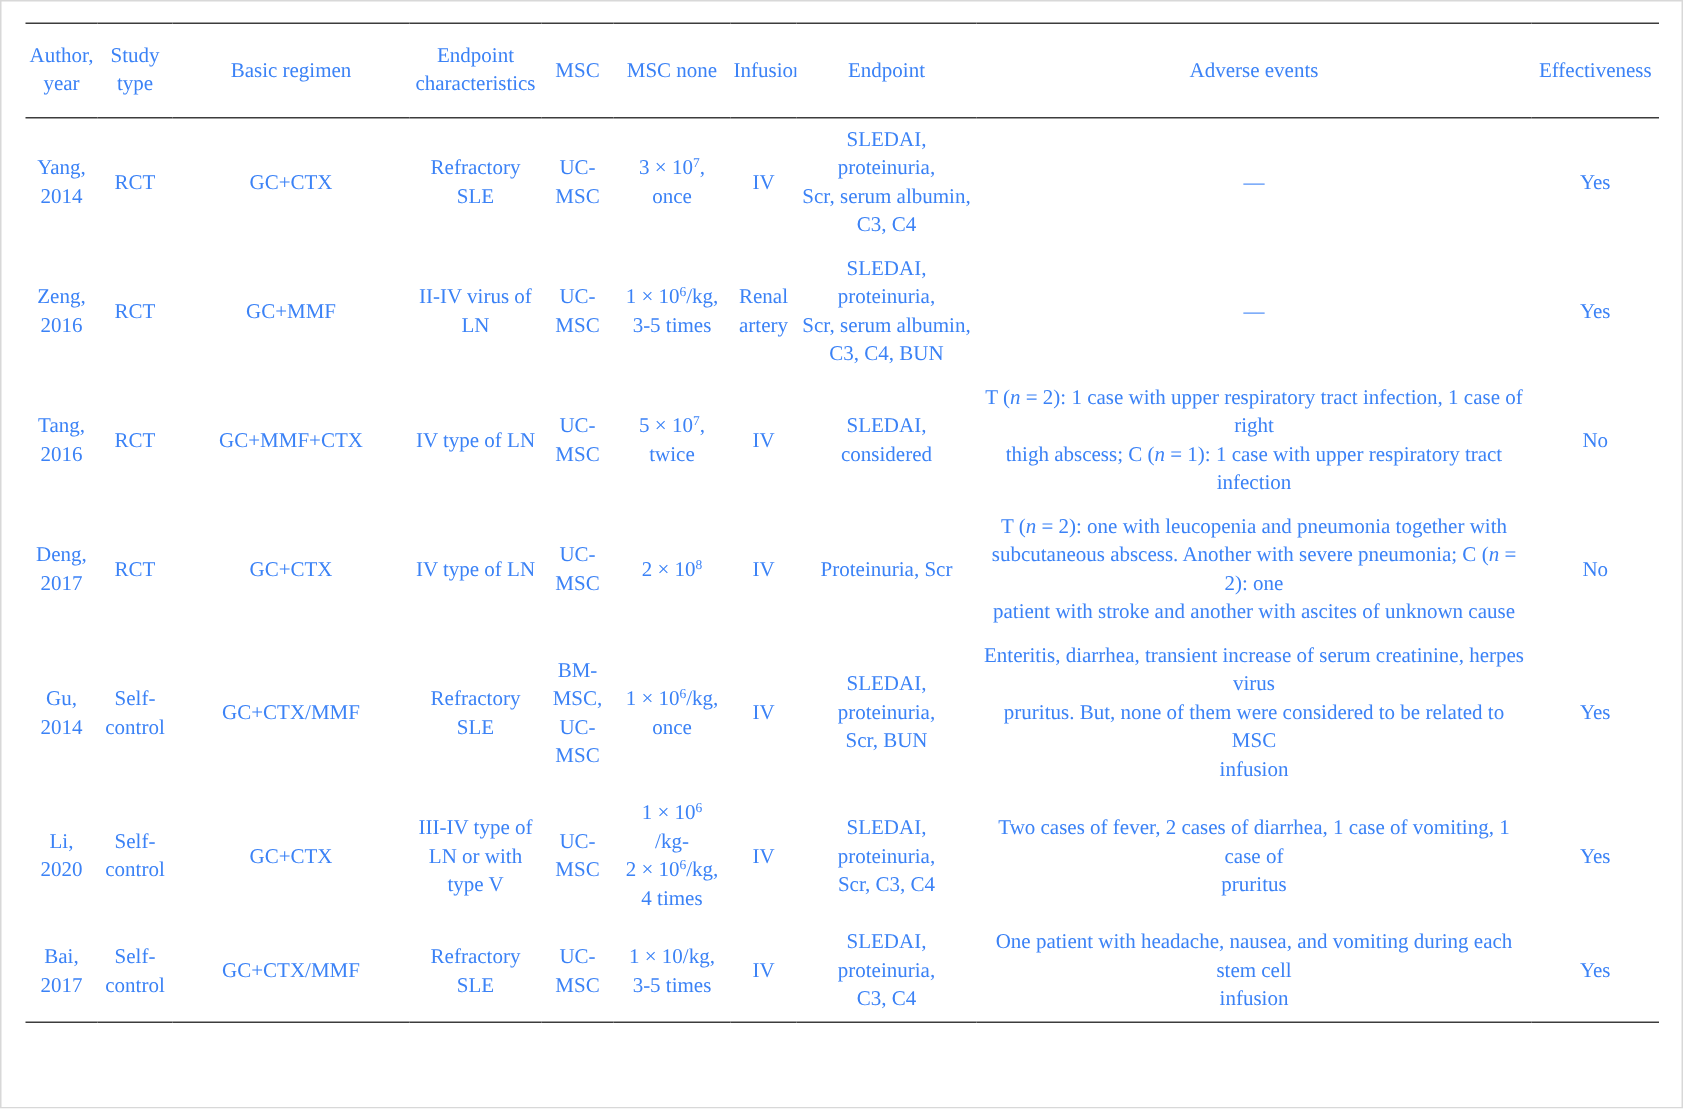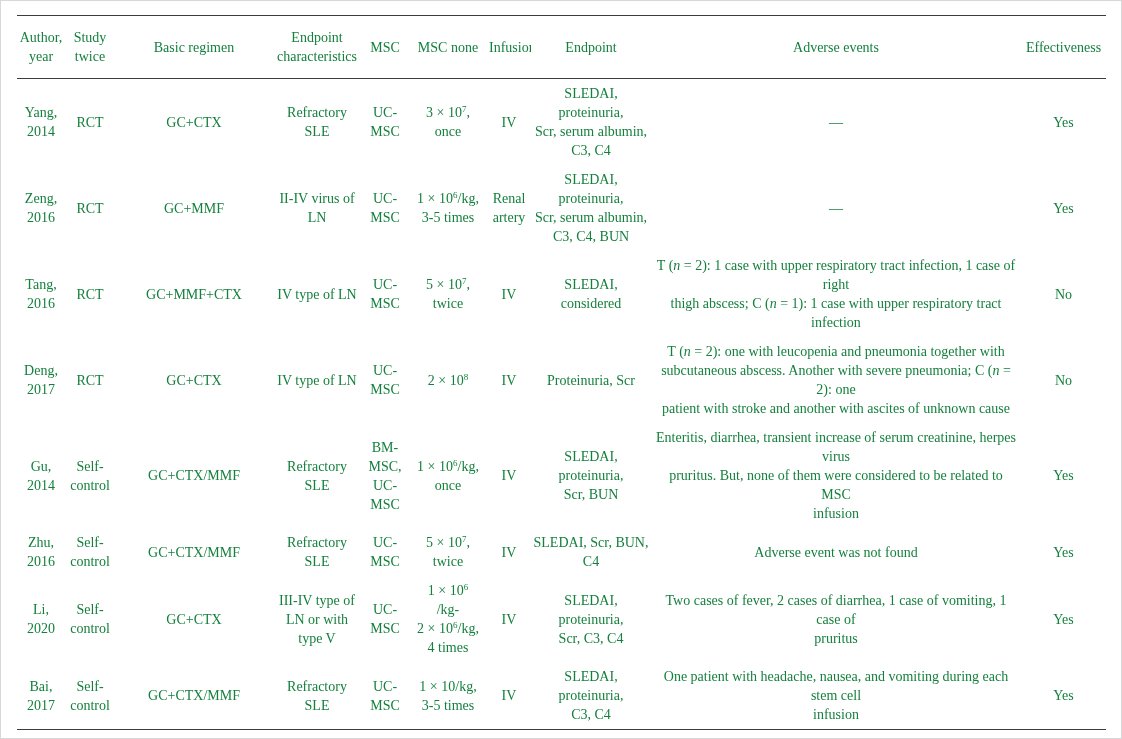--- a/index.html
+++ b/index.html
@@ -8,21 +8,21 @@
     background: #ffffff;
   }
   .page {
     position: relative;
     width: 1122px;
     height: 739px;
     box-sizing: border-box;
     background: #ffffff;
     border: 1px solid #d8d8d8;
     font-family: "Liberation Serif", "DejaVu Serif", serif;
-    color: #15803d;
+    color: #3b82f6;
     overflow: hidden;
   }
   table.studies {
     border-collapse: collapse;
     table-layout: fixed;
     width: 1089px;
     margin: 14px 0 0 16px;
     border-top: 1.5px solid #3c3c3c;
     border-bottom: 1.5px solid #3c3c3c;
   }
@@ -78,21 +78,21 @@
       <col class="c-infusion">
       <col class="c-endpoint">
       <col class="c-adverse">
       <col class="c-effect">
     </colgroup>
     <thead>
       <tr>
         <th>Author,
 year</th>
         <th>Study
-twice</th>
+type</th>
         <th>Basic regimen</th>
         <th>Endpoint
 characteristics</th>
         <th>MSC</th>
         <th>MSC none</th>
         <th>Infusion</th>
         <th>Endpoint</th>
         <th>Adverse events</th>
         <th>Effectiveness</th>
       </tr>
@@ -183,38 +183,20 @@
 once</td>
           <td>IV</td>
           <td>SLEDAI, proteinuria,
 Scr, BUN</td>
           <td>Enteritis, diarrhea, transient increase of serum creatinine, herpes virus
 pruritus. But, none of them were considered to be related to MSC
 infusion</td>
           <td>Yes</td>
         </tr>
         <tr>
-          <td>Zhu,
-2016</td>
-          <td>Self-
-control</td>
-          <td>GC+CTX/MMF</td>
-          <td>Refractory
-SLE</td>
-          <td>UC-
-MSC</td>
-          <td>5 × 10<sup>7</sup>,
-twice</td>
-          <td>IV</td>
-          <td>SLEDAI, Scr, BUN,
-C4</td>
-          <td>Adverse event was not found</td>
-          <td>Yes</td>
-        </tr>
-        <tr>
           <td>Li,
 2020</td>
           <td>Self-
 control</td>
           <td>GC+CTX</td>
           <td>III-IV type of
 LN or with
 type V</td>
           <td>UC-
 MSC</td>

